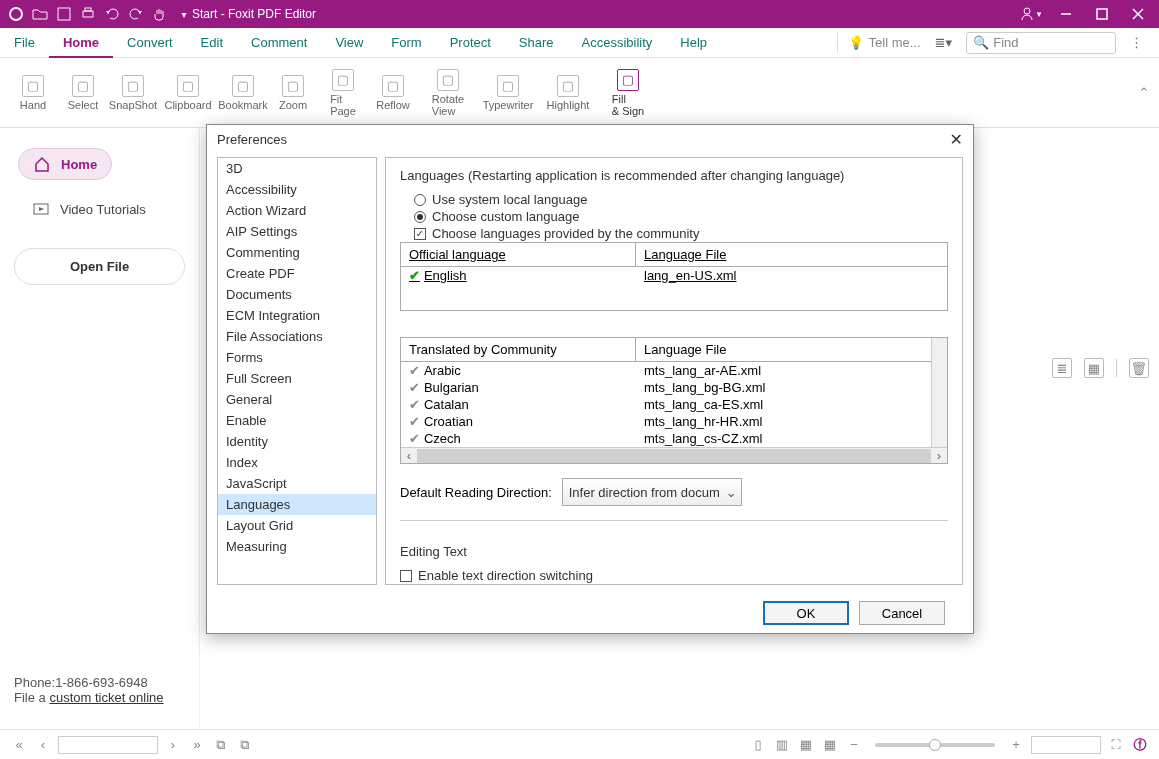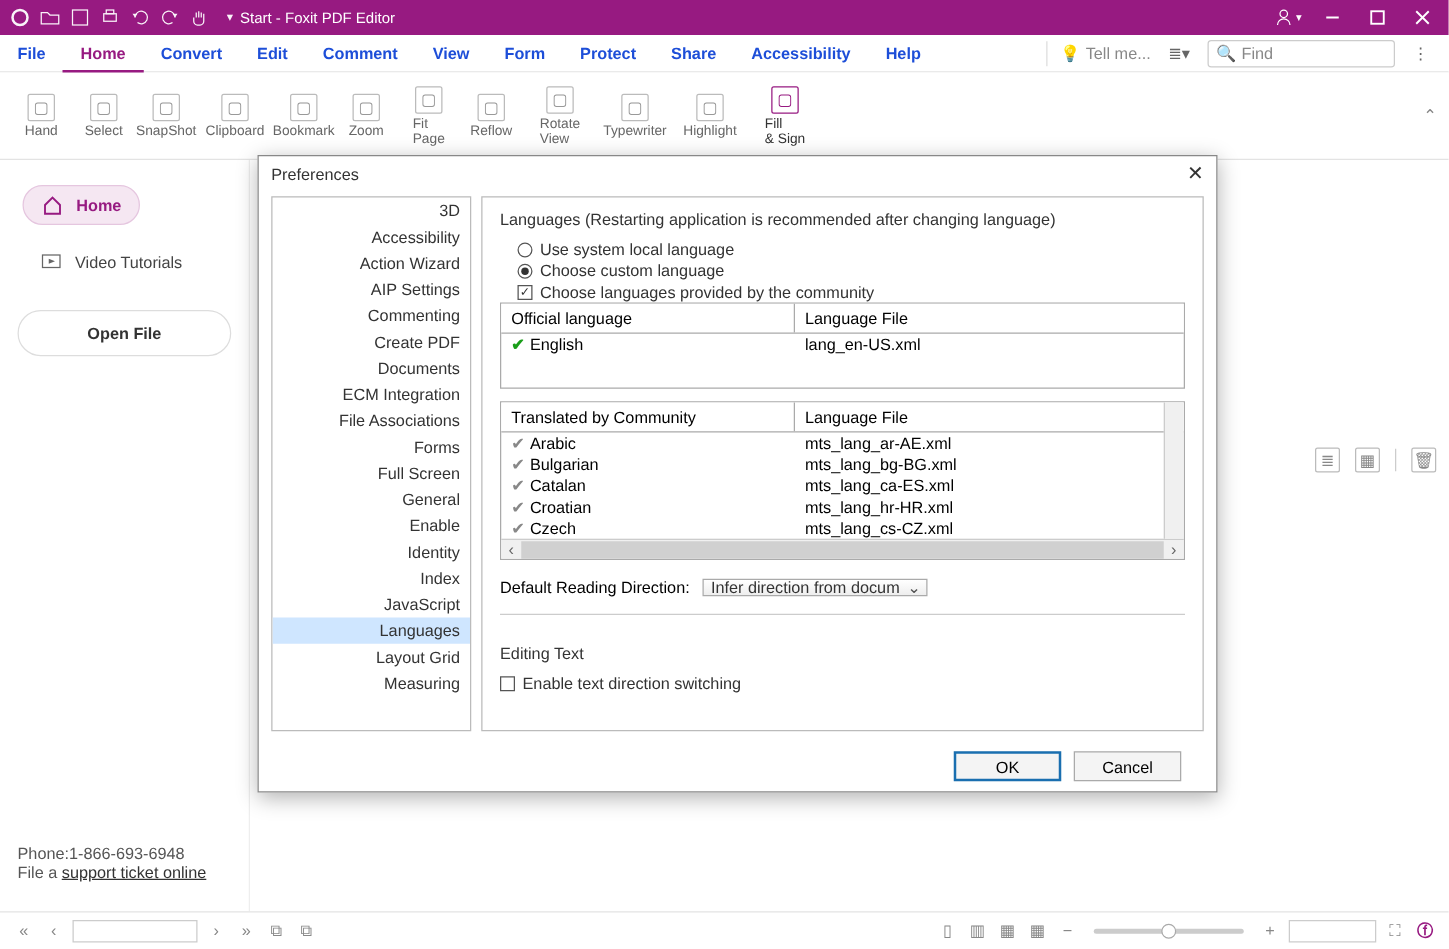--- a/index.html
+++ b/index.html
@@ -8,21 +8,21 @@
 
 .titlebar { height: 28px; background: #971a81; display: flex; align-items: center; color: #fff; }
 .titlebar .tb-left { display: flex; align-items: center; gap: 8px; padding-left: 8px; }
 .titlebar .tb-icon { width: 16px; height: 16px; display: inline-flex; align-items: center; justify-content: center; opacity: 0.95; }
 .titlebar .title { flex: 1; font-size: 12px; color: #fff; }
 .titlebar .tb-right { display: flex; align-items: center; gap: 2px; padding-right: 4px; }
 .titlebar .win-btn { width: 34px; height: 28px; display: flex; align-items: center; justify-content: center; cursor: pointer; }
 
 
 .menubar { height: 30px; background: #fff; display: flex; align-items: center; border-bottom: 1px solid #e3e3e3; }
-.menubar .tab { padding: 0 14px; height: 30px; line-height: 30px; color: #1d4ed8; cursor: pointer; font-weight: bold; }
+.menubar .tab { padding: 0 14px; height: 30px; line-height: 30px; color: #0f766e; cursor: pointer; }
 .menubar .tab.active { color: #971a81; border-bottom: 2px solid #971a81; font-weight: 600; }
 .menubar .search-area { margin-left: auto; display: flex; align-items: center; gap: 8px; padding-right: 10px; }
 .menubar .search-lite { display:flex; align-items:center; color:#888; font-size:12px; gap:4px; border-left:1px solid #ddd; padding-left:10px; height:20px;}
 .menubar .find-box { border:1px solid #ccc; border-radius:3px; height:22px; width:150px; display:flex; align-items:center; padding:0 6px; color:#888;}
 .menubar .menu-drop { color:#666; padding:0 6px; }
 
 
 .ribbon { height: 70px; background: #fff; border-bottom: 1px solid #e3e3e3; display: flex; padding-left: 8px; }
 .ribbon-item { width: 50px; display: flex; flex-direction: column; align-items: center; justify-content: center; gap: 2px; color: #888; cursor: pointer; }
 .ribbon-item .ri { width:22px; height:22px; border:1px solid #bbb; border-radius:2px; display:flex; align-items:center; justify-content:center; color:#999; }
@@ -58,21 +58,21 @@
 .bottombar .slider { width:120px; height:4px; background:#ccc; border-radius:2px; position:relative; margin:0 6px;}
 .bottombar .slider .thumb { width:12px; height:12px; background:#fff; border:1px solid #aaa; border-radius:50%; position:absolute; top:-4px; left:54px;}
 .bottombar .zoombox { border:1px solid #ccc; width:70px; height:18px; }
 
 
 .dialog { position:absolute; left:206px; top:124px; width:768px; height:510px; background:#fff; border:1px solid #888; box-shadow: 0 4px 16px rgba(0,0,0,0.3); display:flex; flex-direction:column; z-index:100;}
 .dialog-title { height:28px; display:flex; align-items:center; padding:0 10px; font-size:13px; color:#333;}
 .dialog-title .dclose { margin-left:auto; cursor:pointer; font-size:16px; color:#333;}
 .dialog-body { flex:1; display:flex; padding: 4px 10px 8px 10px; gap:8px; min-height:0;}
 .dialog-list { width:160px; border:1px solid #bbb; overflow-y:scroll; background:#fff;}
-.dialog-list .dli { padding:3px 8px; font-size:13px; color:#333; cursor:pointer; white-space:nowrap;text-align:right; }
+.dialog-list .dli { padding:3px 8px; font-size:13px; color:#333; cursor:pointer; white-space:nowrap; }
 .dialog-list .dli.selected { background:#cfe6ff; }
 .dialog-panel { flex:1; border:1px solid #bbb; overflow-y:scroll; padding: 10px 14px; position:relative; min-height:0;}
 .dialog-footer { height:40px; display:flex; align-items:center; justify-content:flex-end; gap:10px; padding:0 28px;}
 .dbtn { width:86px; height:24px; border:1px solid #aaa; background:#f4f4f4; cursor:pointer; font-size:13px; }
 .dbtn.ok { border:2px solid #1a6fb0; }
 
 .group-title { font-size:13px; color:#333; margin-bottom:8px; }
 .radio-row, .check-row { display:flex; align-items:center; gap:6px; padding:1px 0 1px 14px; font-size:13px; color:#333;}
 .radio { width:12px; height:12px; border:1px solid #555; border-radius:50%; display:inline-flex; align-items:center; justify-content:center;}
 .radio.checked::after { content:''; width:6px; height:6px; background:#333; border-radius:50%;}
@@ -88,21 +88,21 @@
 .langtable .lrow .lcol:first-child { width:235px; display:flex; align-items:center; gap:4px;}
 .chk-green { color:#1a9e1a; font-weight:bold; font-size:13px;}
 .chk-gray { color:#888; font-size:13px;}
 .scroll-wrap { border:1px solid #aaa; position:relative;}
 .scroll-wrap .sbody { max-height:100px; overflow:hidden;}
 .hscroll { height:16px; background:#f0f0f0; border-top:1px solid #ccc; display:flex; align-items:center;}
 .hscroll .ar { width:16px; text-align:center; color:#666;}
 .hscroll .track { flex:1; background:#d0d0d0; height:14px;}
 .vscroll { position:absolute; right:0; top:0; bottom:16px; width:16px; background:#f0f0f0; border-left:1px solid #ccc;}
 .field-row { display:flex; align-items:center; gap:10px; margin:14px 0;}
-.combo { border:1px solid #aaa; background:linear-gradient(#fff,#eee); height:14px; padding:0 18px 0 6px; display:flex; align-items:center; font-size:13px; color:#333; position:relative; width:180px;}
+.combo { border:1px solid #aaa; background:linear-gradient(#fff,#eee); height:28px; padding:0 18px 0 6px; display:flex; align-items:center; font-size:13px; color:#333; position:relative; width:180px;}
 .combo::after { content:'⌄'; position:absolute; right:4px; color:#555;}
 hr.sectline { border:none; border-top:1px solid #ccc; margin: 8px 0;}
 
 svg { display:block; }
 </style>
 </head>
 <body>
 
 <div class="titlebar">
   <div class="tb-left">
@@ -277,21 +277,21 @@
             <path d="M7 7l5 2-5 2z" fill="#666"></path>
           </svg>
         </span>
       <span>Video Tutorials</span>
     </div>
     <div class="open-file-btn">
       <span>Open File</span>
     </div>
     <div class="side-footer">
       <div><span>Phone:</span><span>1-866-693-6948</span></div>
-      <div><span>File a </span><a>support ticket online</a></div>
+      <div><span>File a </span><a>custom ticket online</a></div>
     </div>
   </div>
   <div class="content">
     <h2>No recent documents</h2>
     <p>All the documents which have been opened recently will be displayed here.</p>
     <div class="right-tools">
       <div class="rt">≣</div>
       <div class="rt">▦</div>
       <div class="sep"></div>
       <div class="rt">🗑</div>
@@ -357,21 +357,21 @@
       </div>
       <div class="radio-row">
         <span class="radio checked"></span>
         <span>Choose custom language</span>
       </div>
       <div class="check-row">
         <span class="checkbox">✓</span>
         <span>Choose languages provided by the community</span>
       </div>
 
-      <div class="langtable" style="margin-bottom:10px;">
+      <div class="langtable" style="margin-bottom:26px;text-decoration:underline;">
         <div class="lthead">
           <div class="lcol">Official language</div>
           <div class="lcol">Language File</div>
         </div>
         <div id="t1body">
             <div class="lrow">
               <div class="lcol">
                 <span class="chk-green">✔</span> 
                 <span>English</span>
               </div>

